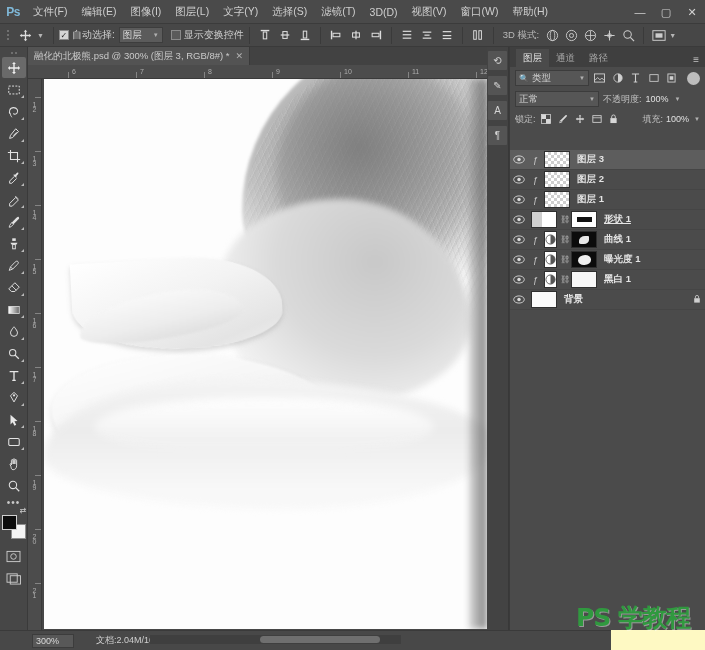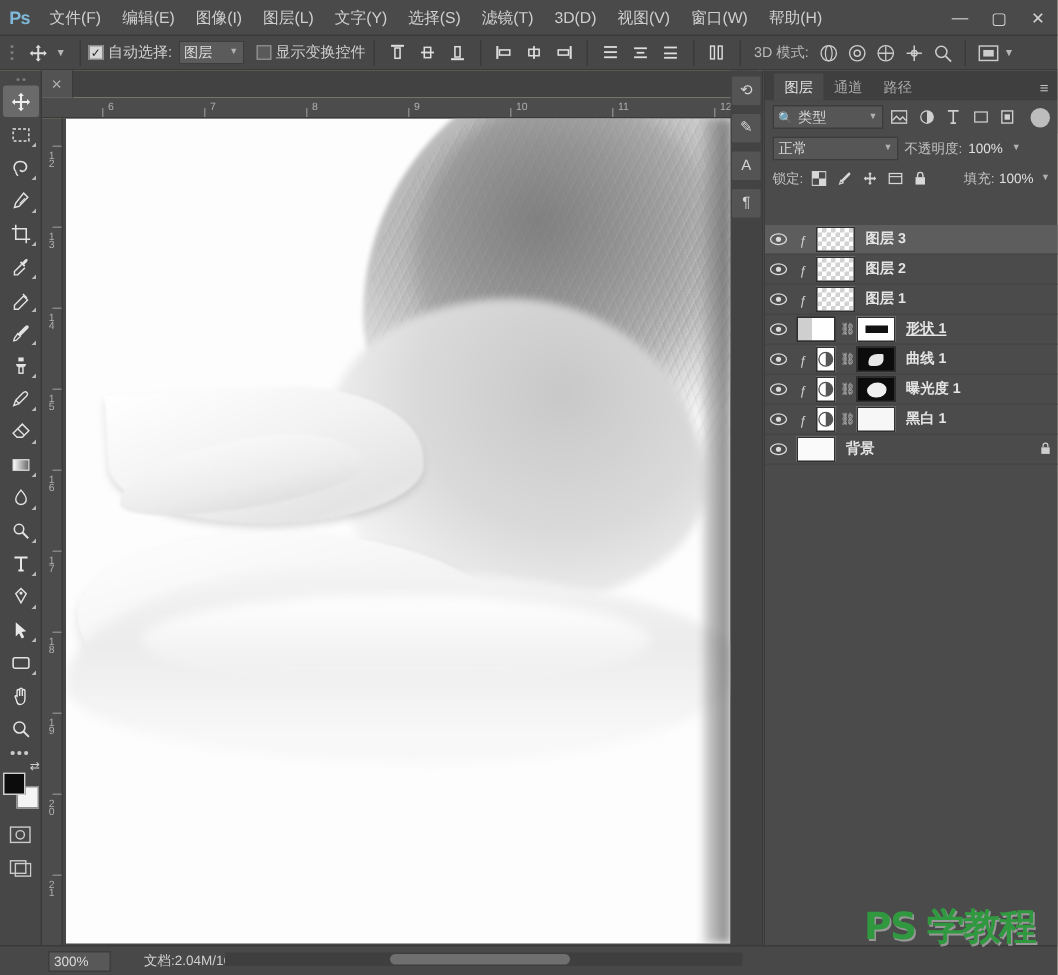--- a/index.html
+++ b/index.html
@@ -298,21 +298,21 @@
   .mini-grip { font-size: 7px; color: #8f8f8f; }
   .mini-row {
     height: 22px; display: flex; align-items: center; gap: 4px; padding-left: 4px;
   }
   .mini-ic { width: 15px; height: 15px; background: #5b5b5b; border-radius: 1px;
     display: flex; align-items: center; justify-content: center; color: #dcdcdc; font-size: 9px; }
   .mini-tx { font-size: 9px; color: #d8d8d8; }
 
   
   .statusbar {
-    position: absolute; bottom: 0; left: 0; width: 705px; height: 20px;
+    position: absolute; bottom: 0; left: 0; width: 611px; height: 20px;
     background: #484848; border-top: 1px solid #3a3a3a; display: flex; align-items: center;
   }
   .zoom-field {
     margin-left: 32px; width: 42px; height: 14px; background: #585858; border: 1px solid #3c3c3c;
     font-size: 9px; color: #dcdcdc; display: flex; align-items: center; padding-left: 3px;
   }
   .doc-info { margin-left: 22px; font-size: 9px; color: #cfcfcf; }
   .status-caret { margin-left: 8px; font-size: 7px; color: #b5b5b5; }
   .hbar {
     position: absolute; left: 150px; right: 210px; top: 4px; height: 9px; background: #3f3f3f;
@@ -634,20 +634,21 @@
     <div class="scr">
       <svg width="15" height="13" viewBox="0 0 16 14">
           <rect x="1" y="2" width="11" height="9" fill="none" stroke="#ccc" stroke-width="1"></rect>
           <rect x="4.5" y="4" width="11" height="9" fill="none" stroke="#ccc" stroke-width="1"></rect>
         </svg>
     </div>
   </div>
 
   <div class="tabbar">
     <div class="doc-tab">
+      <span>融化的北极熊.psd @ 300% (图层 3, RGB/8#) *</span>
       <span class="tab-x">✕</span>
     </div>
   </div>
 
   <div class="ruler-h">
     <div class="rtick" style="left:40px;  top:7px; width:1px; height:7px;"></div>
     <div class="rnum" style="left:44px; top:3px;">6</div>
     <div class="rtick" style="left:108px; top:7px; width:1px; height:7px;"></div>
     <div class="rnum" style="left:112px; top:3px;">7</div>
     <div class="rtick" style="left:176px; top:7px; width:1px; height:7px;"></div>

